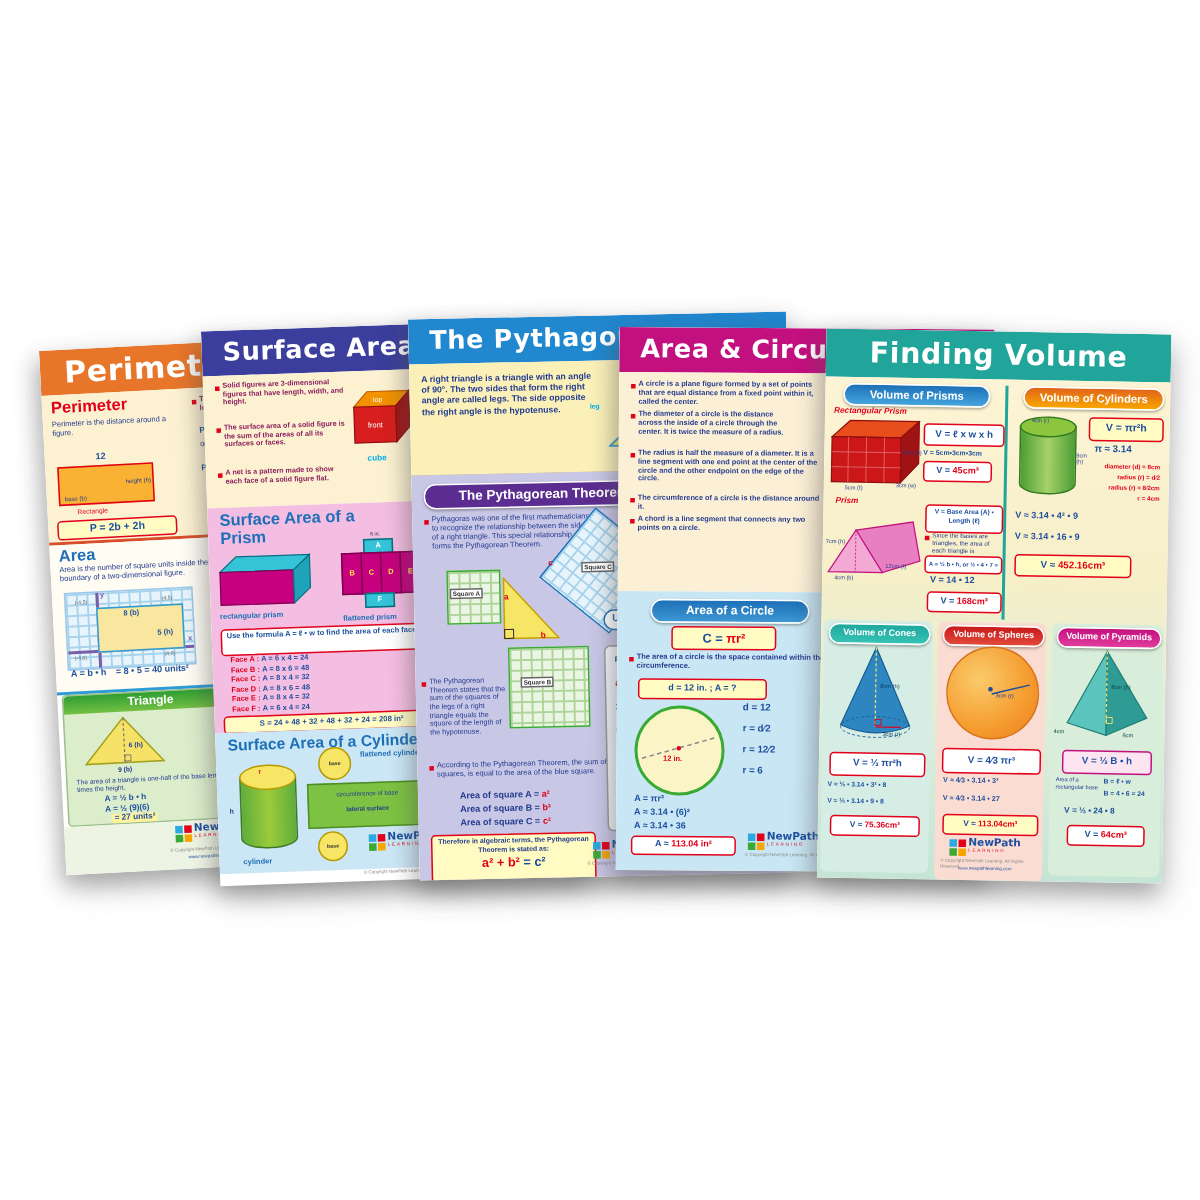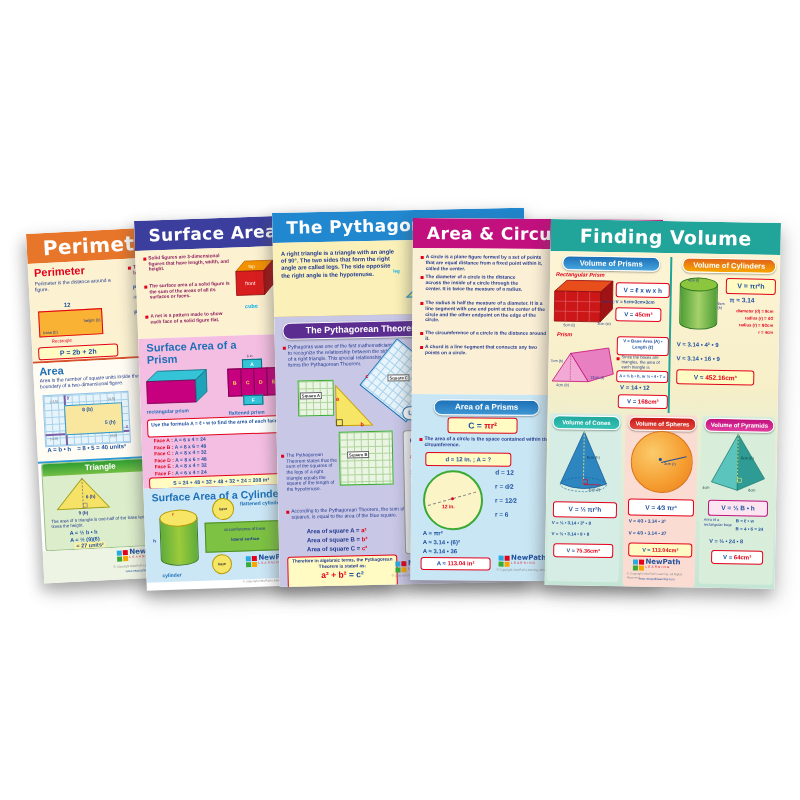--- a/index.html
+++ b/index.html
@@ -329,21 +329,21 @@
           <i class="sq"></i>
           <div>The circumference of a circle is the distance around it.</div>
         </div>
     <div class="ab bul dk b" style="left:8px;top:96px;width:126px;font-size:4.9px">
           <i class="sq"></i>
           <div>A chord is a line segment that connects any two points on a circle.</div>
         </div>
   </div>
 
   <div class="ab" style="left:0;top:176px;width:250px;height:186px;background:#C9E6F4">
-    <div class="ab bdg" style="left:22px;top:5px;width:104px;height:14px;background:linear-gradient(#1D70B7,#3E97D4);font-size:8px;line-height:14px">Area of a Prisms</div>
+    <div class="ab bdg" style="left:22px;top:5px;width:104px;height:14px;background:linear-gradient(#1D70B7,#3E97D4);font-size:8px;line-height:14px">Area of a Circle</div>
     <div class="ab bx" style="left:36px;top:23px;width:68px;height:14px;font-size:8.5px;line-height:14px"><span class="bl">C =</span> <span class="rd">πr²</span></div>
     <div class="ab bul dk b" style="left:8px;top:42px;width:134px;font-size:5px">
           <i class="sq"></i>
           <div>The area of a circle is the space contained within the circumference.</div>
         </div>
     <div class="ab bx" style="left:14px;top:58px;width:84px;height:12px;font-size:6px;line-height:12px">d = 12 in. ; A = ?</div>
     <div class="ab" style="left:12px;top:76px;width:56px;height:56px;border-radius:50%;background:#FBF4C6;border:2px solid #3AAA35">
       <div class="ab" style="left:2px;top:26px;width:50px;border-top:1px dashed #888;transform:rotate(-16deg)"></div>
       <div class="ab" style="left:26px;top:25px;width:3px;height:3px;background:#E2001A;border-radius:50%"></div>
       <div class="ab b rd" style="left:17px;top:31px;font-size:5px">12 in.</div>

